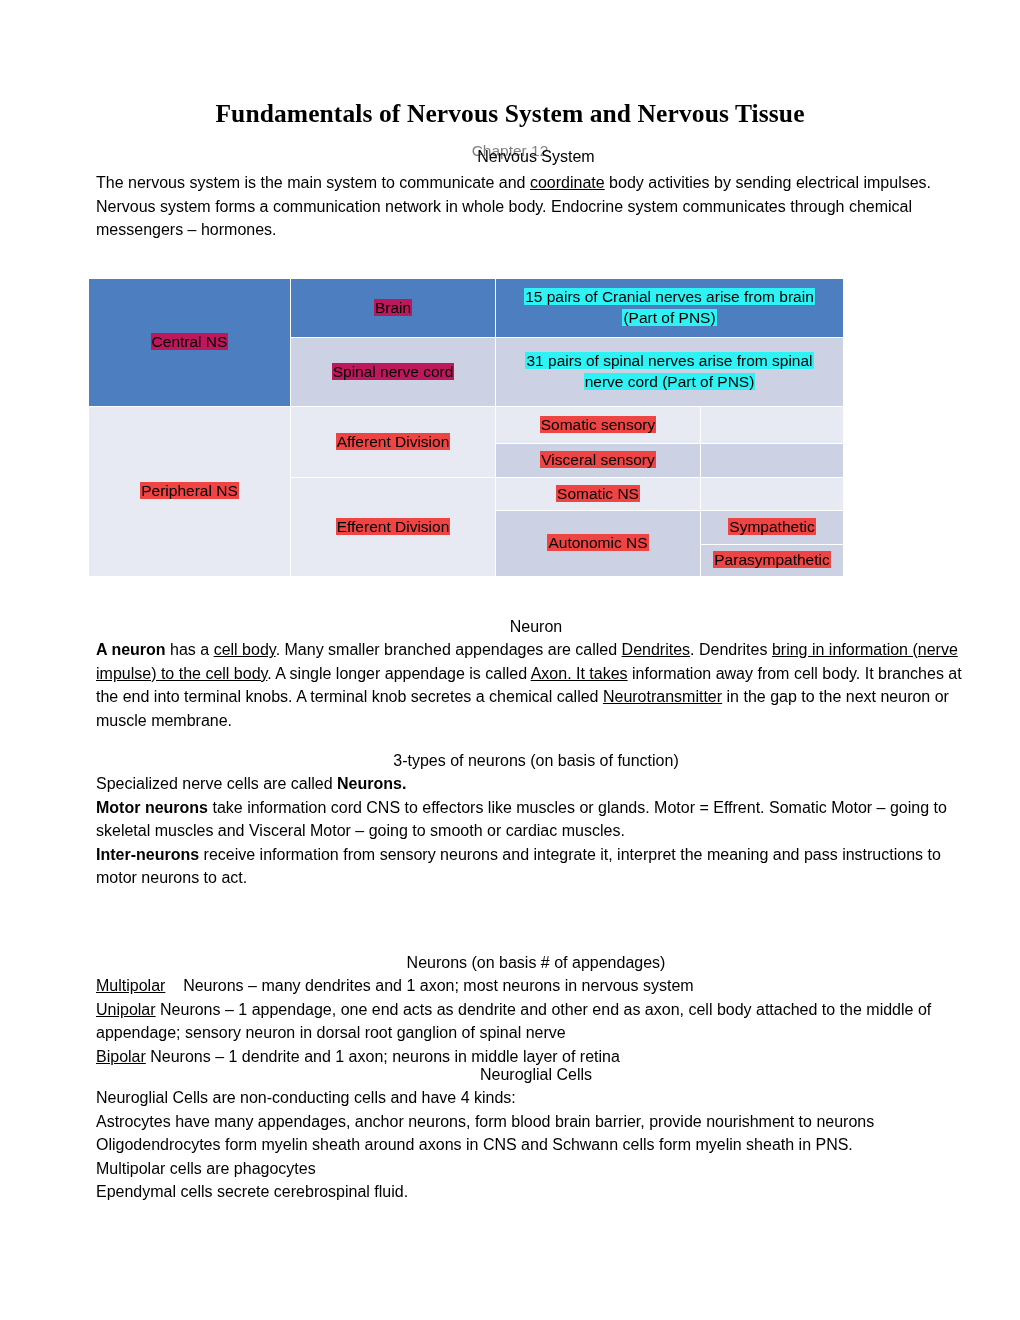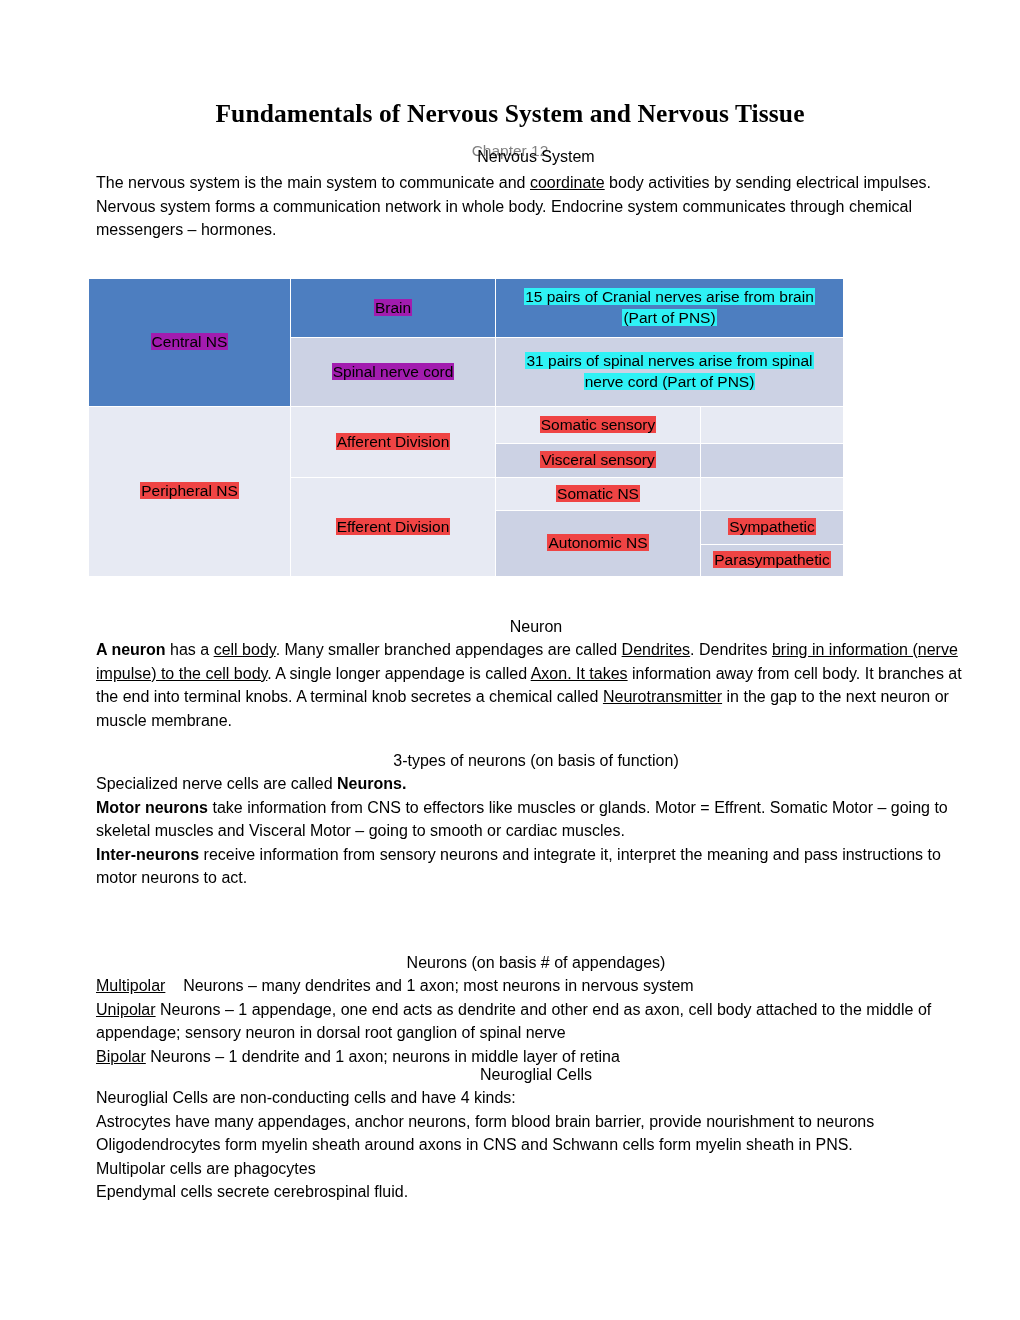--- a/index.html
+++ b/index.html
@@ -18,21 +18,21 @@
   .block{position:absolute;left:96px;width:880px;}
 
   
   .nstable{position:absolute;left:88px;top:278px;width:755px;
            border-collapse:collapse;table-layout:fixed;}
   .nstable td{font-size:15.5px;text-align:center;vertical-align:middle;
               border:1.5px solid #ffffff;padding:0;line-height:1.33;}
   .blue{background:#4d7ec0;}
   .lite{background:#e7eaf3;}
   .dark{background:#ccd2e4;}
-  .hl-y   > span{background:#a21caf;}
+  .hl-y   > span{background:#be185d;}
   .hl-c   > span{background:#ef4444;}
   .hl-c2 span{background:#2ff2f5;}
   td span{padding:0 1px;box-decoration-break:clone;-webkit-box-decoration-break:clone;}
 
   .r1{height:59px;} .r2{height:69px;}
   .r3{height:37px;} .r4{height:34px;} .r5{height:33px;}
   .r6{height:34px;} .r7{height:32px;}
 </style>
 </head>
 <body>
@@ -90,21 +90,21 @@
   </table>
 
   <div class="block" style="top:615px;">
     <div class="centerline">Neuron</div>
     <div class="para"><span class="b">A neuron</span> has a <span class="u">cell body</span>. Many smaller branched appendages are called <span class="u">Dendrites</span>. Dendrites <span class="u">bring in information (nerve impulse) to the cell body</span>. A single longer appendage is called <span class="u">Axon. It takes</span> information away from cell body. It branches at the end into terminal knobs. A terminal knob secretes a chemical called <span class="u">Neurotransmitter</span> in the gap to the next neuron or muscle membrane.</div>
   </div>
 
   <div class="block" style="top:749px;">
     <div class="centerline">3-types of neurons (on basis of function)</div>
     <div class="para">Specialized nerve cells are called <span class="b">Neurons.</span></div>
-    <div class="para"><span class="b">Motor neurons</span><span> take information from CNS to effectors like muscles or glands. Motor = Effrent. Somatic Motor – going to skeletal muscles and Visceral Motor – going to smooth or cardiac muscles.</span></div>
+    <div class="para"><span class="b">Motor neurons</span><span> take information cord CNS to effectors like muscles or glands. Motor = Effrent. Somatic Motor – going to skeletal muscles and Visceral Motor – going to smooth or cardiac muscles.</span></div>
     <div class="para"><span class="b">Inter-neurons</span><span> receive information from sensory neurons and integrate it, interpret the meaning and pass instructions to motor neurons to act.</span></div>
   </div>
 
   <div class="block" style="top:951px;">
     <div class="centerline">Neurons (on basis # of appendages)</div>
     <div class="para"><span class="u">Multipolar</span><span>&nbsp;&nbsp;&nbsp; Neurons – many dendrites and 1 axon; most neurons in nervous system</span></div>
     <div class="para"><span class="u">Unipolar</span><span> Neurons – 1 appendage, one end acts as dendrite and other end as axon, cell body attached to the middle of appendage; sensory neuron in dorsal root ganglion of spinal nerve</span></div>
     <div class="para"><span class="u">Bipolar</span><span> Neurons – 1 dendrite and 1 axon; neurons in middle layer of retina</span></div>
   </div>
 

